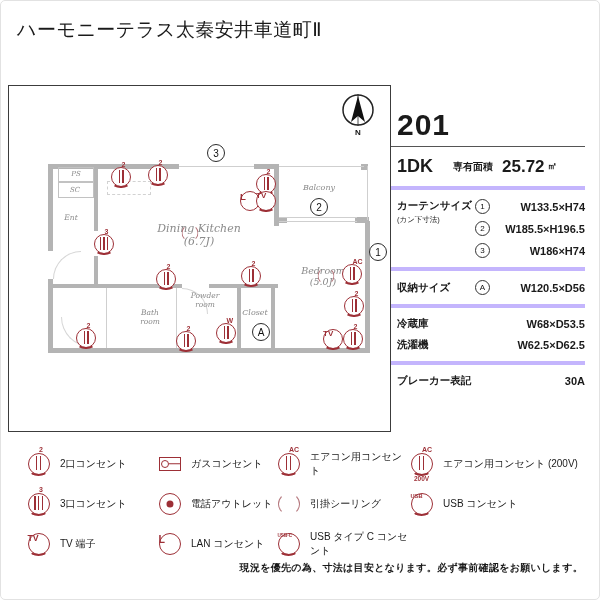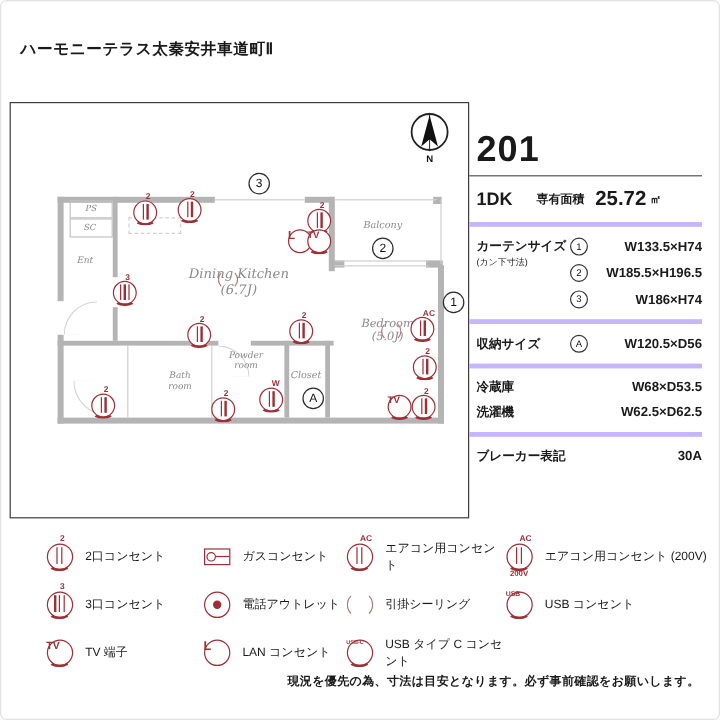--- a/index.html
+++ b/index.html
@@ -2,21 +2,21 @@
 <html><head>
 <meta charset="utf-8">
 <style>
   :root{
     --red:#9d2f36; --wall:#b4b4b4; --thin:#cfcfcf; --txt:#1a1a1a; --roomtxt:#8a8a8a;
   }
   html,body{margin:0;padding:0;}
   body{width:600px;height:600px;background:#fff;position:relative;overflow:hidden;
        font-family:"Liberation Sans",sans-serif;color:var(--txt);}
   .page-border{position:absolute;inset:0;border:1px solid #e2e2e2;border-radius:5px;pointer-events:none;z-index:50;}
-  .title{position:absolute;left:17px;top:32px;font-size:13px;font-weight:bold;letter-spacing:.5px;}
+  .title{position:absolute;left:17px;top:17px;font-size:19px;font-weight:normal;letter-spacing:.5px;}
 
   
   .planbox{position:absolute;left:8px;top:85px;width:381px;height:345px;border:1px solid #3c3c3c;background:#fff;}
   .compass{position:absolute;right:12px;top:5px;}
   .wall{position:absolute;background:var(--wall);z-index:1;}
   .thin{position:absolute;background:var(--thin);z-index:1;}
   .psbox{position:absolute;border:1px solid #c2c2c2;box-sizing:border-box;z-index:1;}
   .dashrect{position:absolute;border:1px dashed #d2d2d2;box-sizing:border-box;z-index:1;}
   .doorarc{position:absolute;box-sizing:border-box;z-index:1;}
   .room{position:absolute;transform:translate(-50%,-50%);z-index:2;text-align:center;line-height:1.2;
@@ -44,38 +44,38 @@
   .gcirc{position:absolute;left:2.5px;top:50%;transform:translateY(-50%);width:8px;height:8px;
          border:1.5px solid var(--red);border-radius:50%;box-sizing:border-box;}
   .gline{position:absolute;left:10px;right:1px;top:50%;height:1.5px;background:var(--red);transform:translateY(-50%);}
 
   
   .panel{position:absolute;left:391px;top:110px;width:194px;}
   .unitnum{font-size:30px;font-weight:bold;line-height:1;margin:0 0 6px 6px;letter-spacing:1px;}
   .sect{border-top:4px solid #c4b5fd;padding:9px 0 9px 6px;}
   .sect.strong{border-top:1.5px solid #555;}
   .row{display:flex;align-items:center;}
-  .l1{font-size:15px;font-weight:bold;}
+  .l1{font-size:18px;font-weight:bold;}
   .l2{font-size:10px;font-weight:bold;margin-left:20px;}
   .l3{font-size:17px;font-weight:bold;margin-left:9px;}
   .l4{font-size:9.5px;font-weight:bold;margin-left:3px;}
   .lbl{font-size:10.5px;font-weight:bold;}
   .sublbl{font-size:7.5px;margin-top:2px;}
   .badge{display:inline-flex;width:13px;height:13px;border:1px solid #333;border-radius:50%;flex:none;
          align-items:center;justify-content:center;font-size:8px;color:#111;background:#fff;}
   .val{font-weight:bold;font-size:11px;text-align:right;flex:1;}
   .curtain{display:flex;align-items:flex-start;}
   .curtain .lblcol{width:78px;flex:none;}
   .curtain .rows{flex:1;display:flex;flex-direction:column;gap:7px;}
   .curtain .rows .row{gap:4px;}
   .stor .lblcol{width:78px;flex:none;}
   .tworows{display:flex;flex-direction:column;gap:7px;}
 
   
-  .legend{position:absolute;left:36px;top:450px;width:556px;display:grid;
+  .legend{position:absolute;left:25px;top:450px;width:556px;display:grid;
           grid-template-columns:131px 119px 133px 1fr;row-gap:13px;}
   .litem{display:flex;align-items:center;gap:8px;font-size:10px;height:27px;}
   .lic{width:27px;display:flex;justify-content:center;flex:none;}
   .note{position:absolute;right:17px;top:561px;font-size:10px;font-weight:bold;letter-spacing:.3px;}
 </style>
 </head>
 <body>
 
 <div class="page-border"></div>
 

